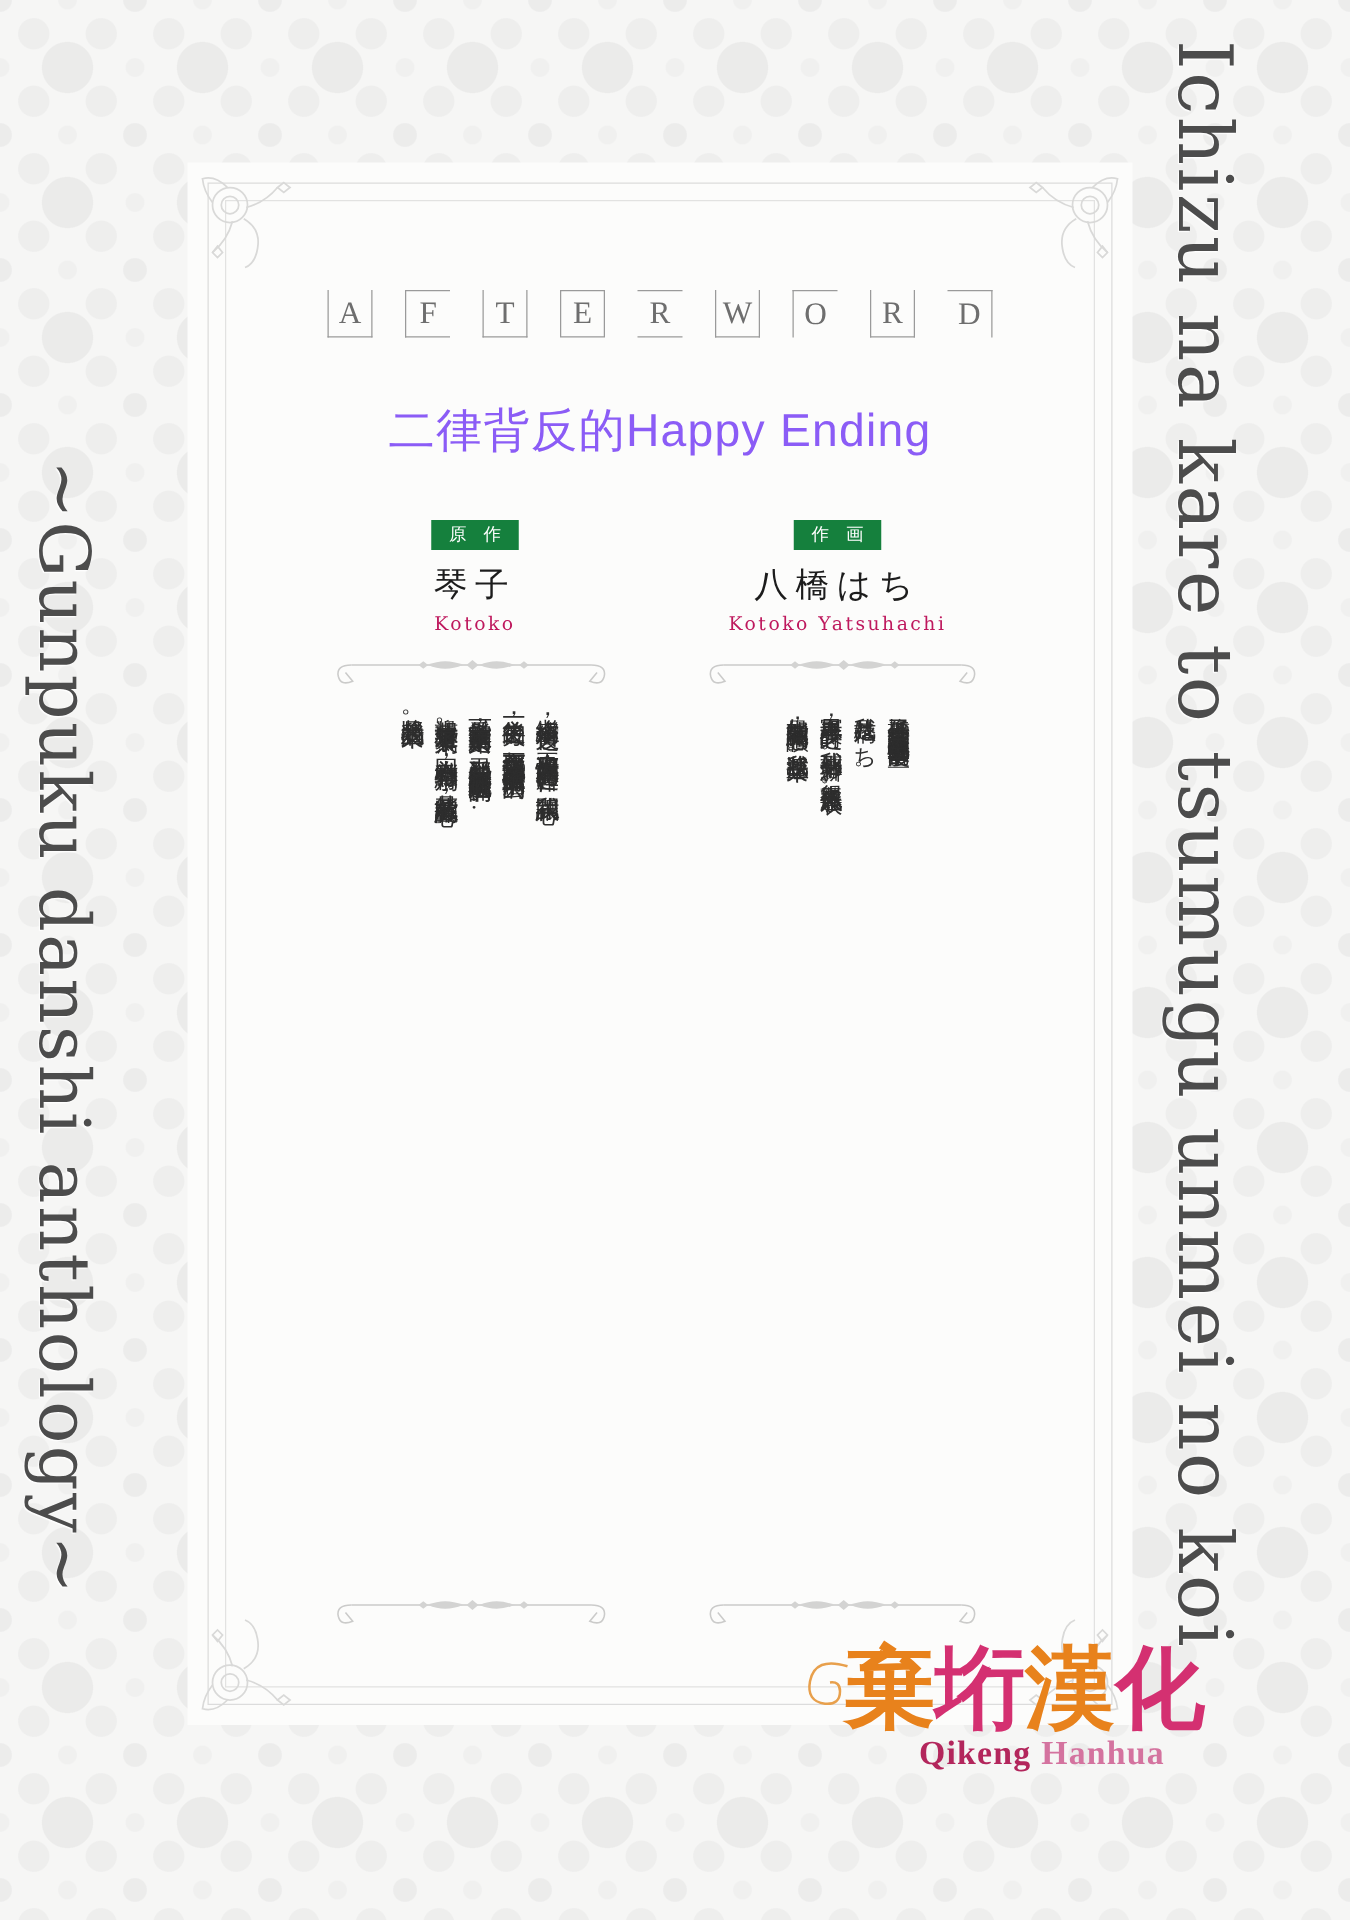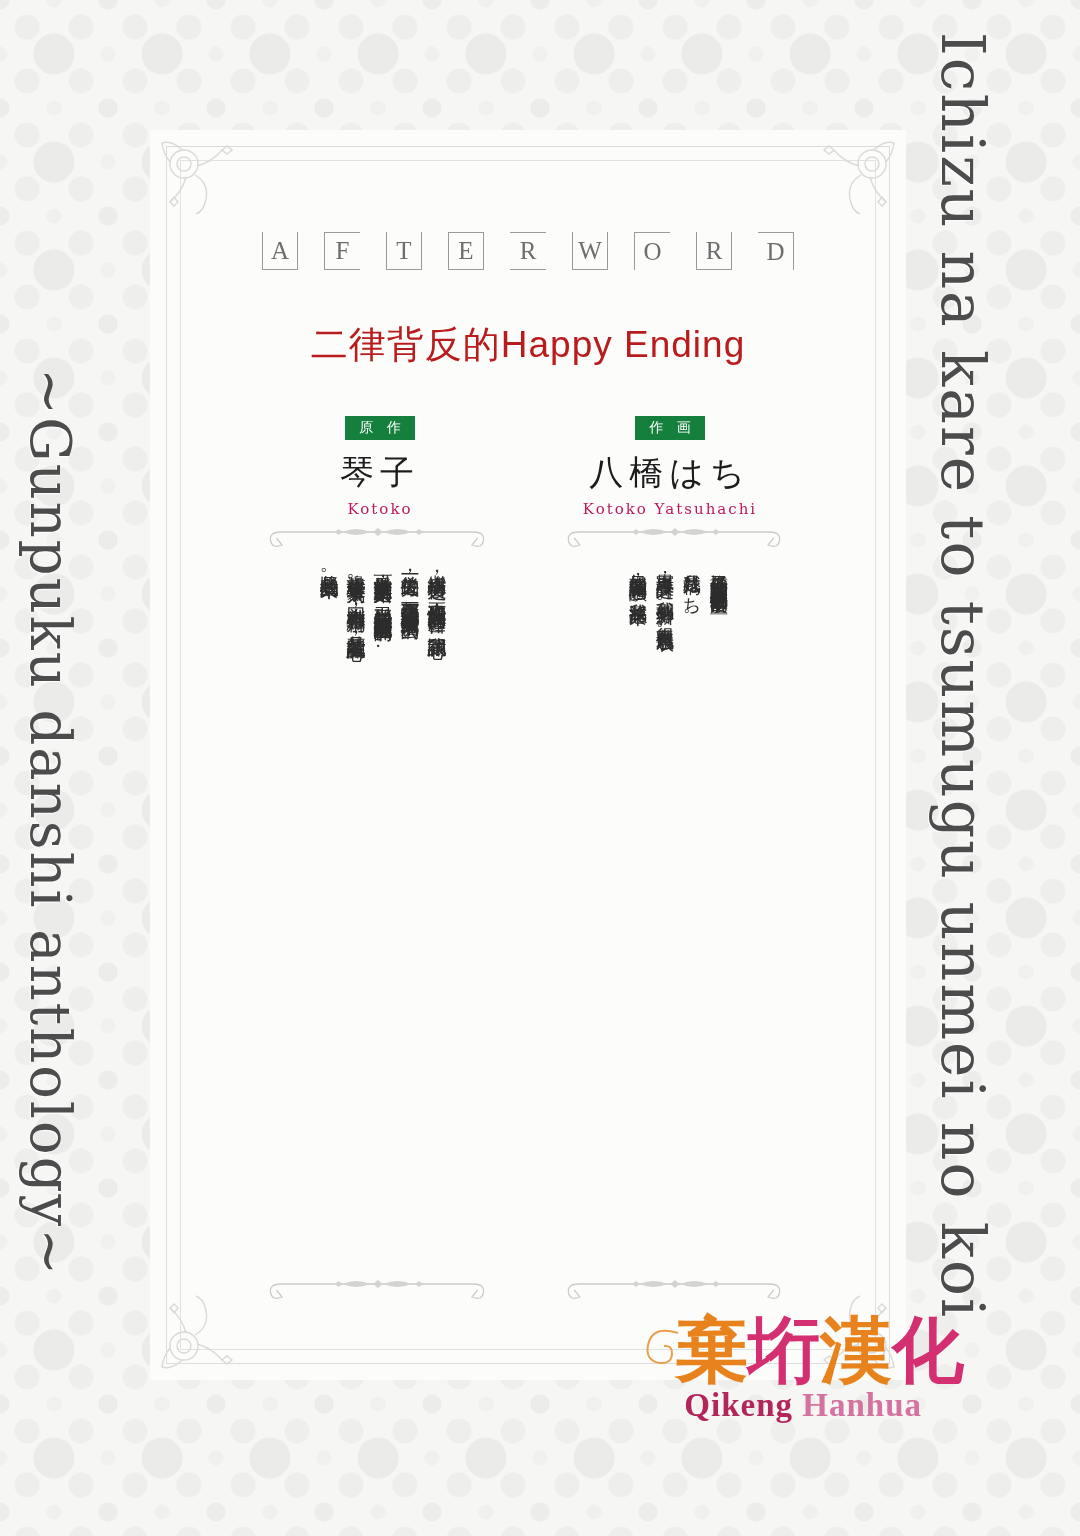--- a/index.html
+++ b/index.html
@@ -73,34 +73,34 @@
   .b-tlb {border-top:1px solid #9a9a9a;border-left:1px solid #9a9a9a;border-bottom:1px solid #9a9a9a;}
   .b-box {border:1px solid #9a9a9a;}
   .b-tb  {border-top:1px solid #9a9a9a;border-bottom:1px solid #9a9a9a;}
   .b-tl  {border-top:1px solid #9a9a9a;border-left:1px solid #9a9a9a;}
   .b-tr  {border-top:1px solid #9a9a9a;border-right:1px solid #9a9a9a;}
 
   .title{
     position:absolute;left:0;top:190px;width:100%;
     text-align:center;
     font-family:"Liberation Sans","DejaVu Sans",sans-serif;
-    font-size:37px;color:#b91c1c;letter-spacing:1px;
+    font-size:37px;color:#8b5cf6;letter-spacing:1px;
   }
 
   
   .author{position:absolute;top:286px;text-align:center;}
   .author-kotoko{left:115px;width:230px;}
   .author-hachi{left:400px;width:240px;}
   .role-badge{
     display:inline-block;background:#15803d;color:#ffffff;
     font-size:14px;letter-spacing:5px;padding:3px 9px 3px 14px;
     font-family:"Liberation Serif","DejaVu Serif",serif;
   }
   .author-name{
-    margin-top:10px;font-size:34px;color:#1c1c1c;letter-spacing:6px;
+    margin-top:10px;font-size:27px;color:#1c1c1c;letter-spacing:6px;
     font-family:"Liberation Serif","DejaVu Serif",serif;white-space:nowrap;
   }
   .author-roman{
     margin-top:4px;font-size:15px;color:#be185d;letter-spacing:2px;
     font-family:"DejaVu Serif","Liberation Serif",serif;
   }
 
   .divider{position:absolute;height:28px;}
   .div-top-left{left:112px;top:392px;width:230px;}
   .div-top-right{left:410px;top:392px;width:228px;}
@@ -125,23 +125,23 @@
   }
 
   
   .logo{position:absolute;left:642px;top:1312px;width:300px;text-align:right;}
   .logo-chars{
     font-family:"Liberation Serif","DejaVu Serif",serif;
     font-weight:bold;font-size:72px;line-height:1.1;white-space:nowrap;
   }
   .logo-swirl{display:inline-block;vertical-align:baseline;margin-right:-6px;}
   .logo-sub{
-    margin-top:-4px;margin-right:20px;
-    font-family:"Liberation Serif","DejaVu Serif",serif;
-    font-weight:bold;font-size:33px;letter-spacing:1px;white-space:nowrap;
+    margin-top:-4px;margin-right:10px;
+    font-family:"Liberation Serif","DejaVu Serif",serif;
+    font-weight:bold;font-size:27px;letter-spacing:1px;white-space:nowrap;
   }
 </style>
 </head>
 <body>
 
 <div class="page">
 
   <div class="side-text side-right">Ichizu na kare to tsumugu unmei no koi</div>
   <div class="side-text side-left">~Gunpuku danshi anthology~</div>
 

